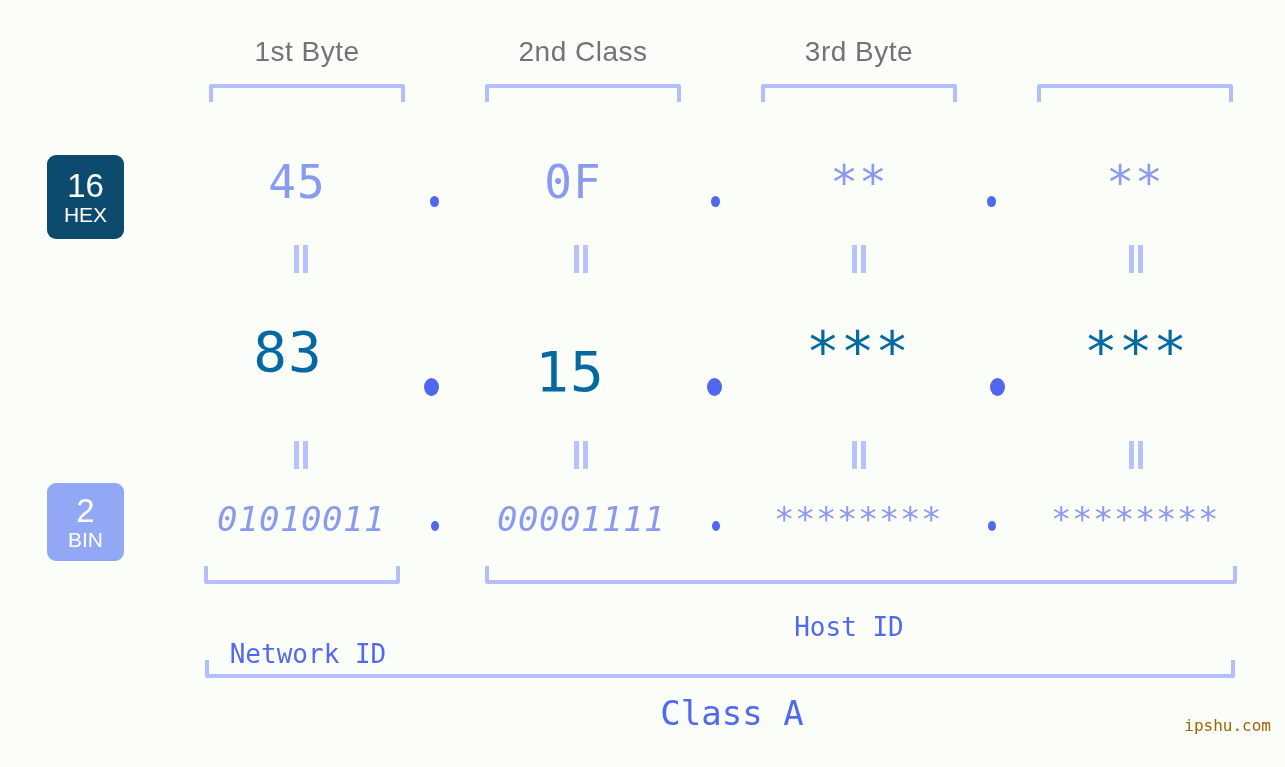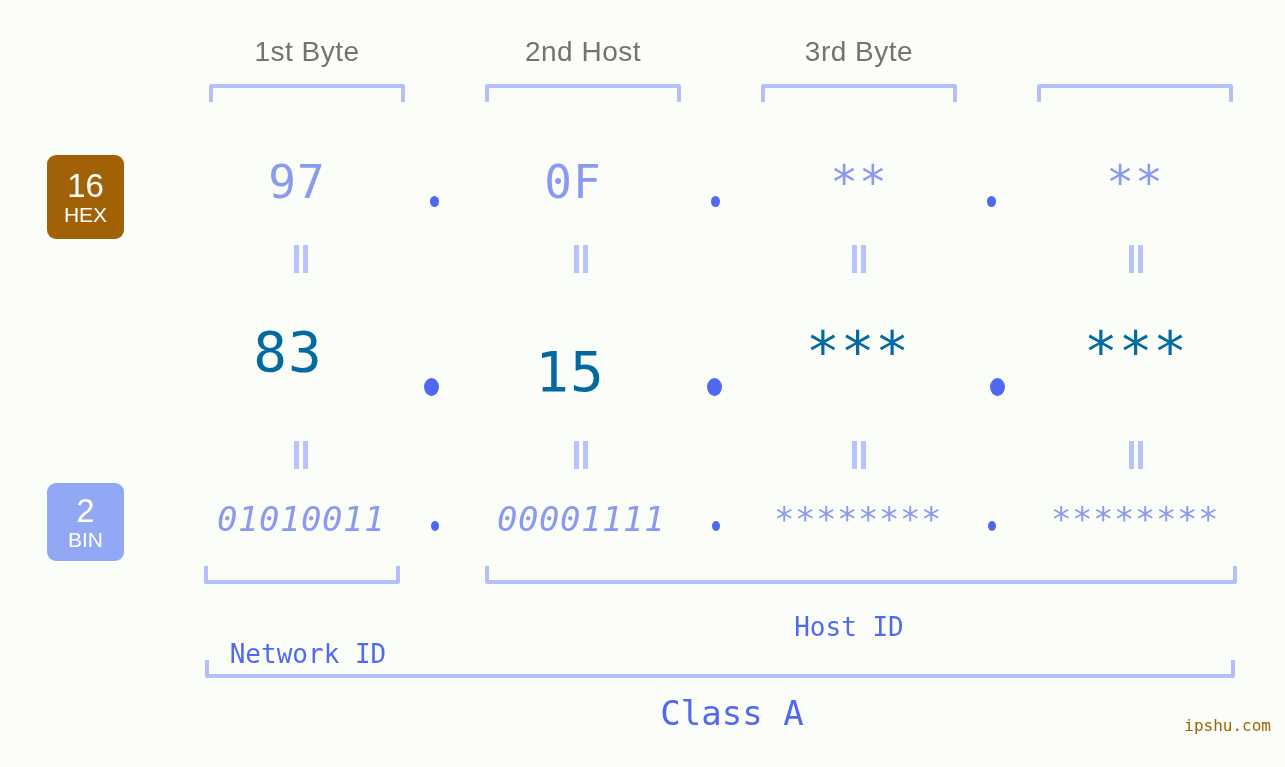--- a/index.html
+++ b/index.html
@@ -74,21 +74,21 @@
   .badge .num {
     font-size: 33px;
     line-height: 34px;
     font-weight: 400;
   }
   .badge .lbl {
     font-size: 21px;
     line-height: 23px;
     font-weight: 400;
   }
-  #badge-hex { top: 155px; height: 84px; background: #a16207; }
+  #badge-hex { top: 155px; height: 84px; background: #0c4a6e; }
   #badge-dec { top: 315px; height: 84px; background: #8293f0; }
   #badge-bin { top: 483px; height: 78px; background: #92a8f5; }
 
   
   .val {
     position: absolute;
     text-align: center;
     white-space: pre;
     font-family: "DejaVu Sans Mono", "Liberation Mono", monospace;
   }
@@ -174,39 +174,39 @@
     color: #a16207;
     letter-spacing: 0px;
   }
 </style>
 </head>
 <body>
 
 <div class="stage">
 
   <div class="byte-header" style="left:209px; width:196px;">1st Byte</div>
-  <div class="byte-header" style="left:485px; width:196px;">2nd Host</div>
+  <div class="byte-header" style="left:485px; width:196px;">2nd Class</div>
   <div class="byte-header" style="left:761px; width:196px;">3rd Byte</div>
 
   <div class="bracket-top" style="left:209px; top:84px; width:196px;"></div>
   <div class="bracket-top" style="left:485px; top:84px; width:196px;"></div>
   <div class="bracket-top" style="left:761px; top:84px; width:196px;"></div>
   <div class="bracket-top" style="left:1037px; top:84px; width:196px;"></div>
 
   <div class="badge" id="badge-hex">
     <span class="num">16</span>
     <span class="lbl">HEX</span>
   </div>
   <div class="badge" id="badge-bin">
     <span class="num">2</span>
     <span class="lbl">BIN</span>
   </div>
 
   <div class="row-hex">
-    <div class="val" style="left:199px; width:196px;">97</div>
+    <div class="val" style="left:199px; width:196px;">45</div>
     <div class="val" style="left:475px; width:196px;">0F</div>
     <div class="val" style="left:761px; width:196px;">**</div>
     <div class="val" style="left:1037px; width:196px;">**</div>
     <div class="dot dot-hex" style="left:430px;"></div>
     <div class="dot dot-hex" style="left:711px;"></div>
     <div class="dot dot-hex" style="left:987px;"></div>
   </div>
 
   <div class="eq eq-row1" style="left:291px;">
       <i></i>

